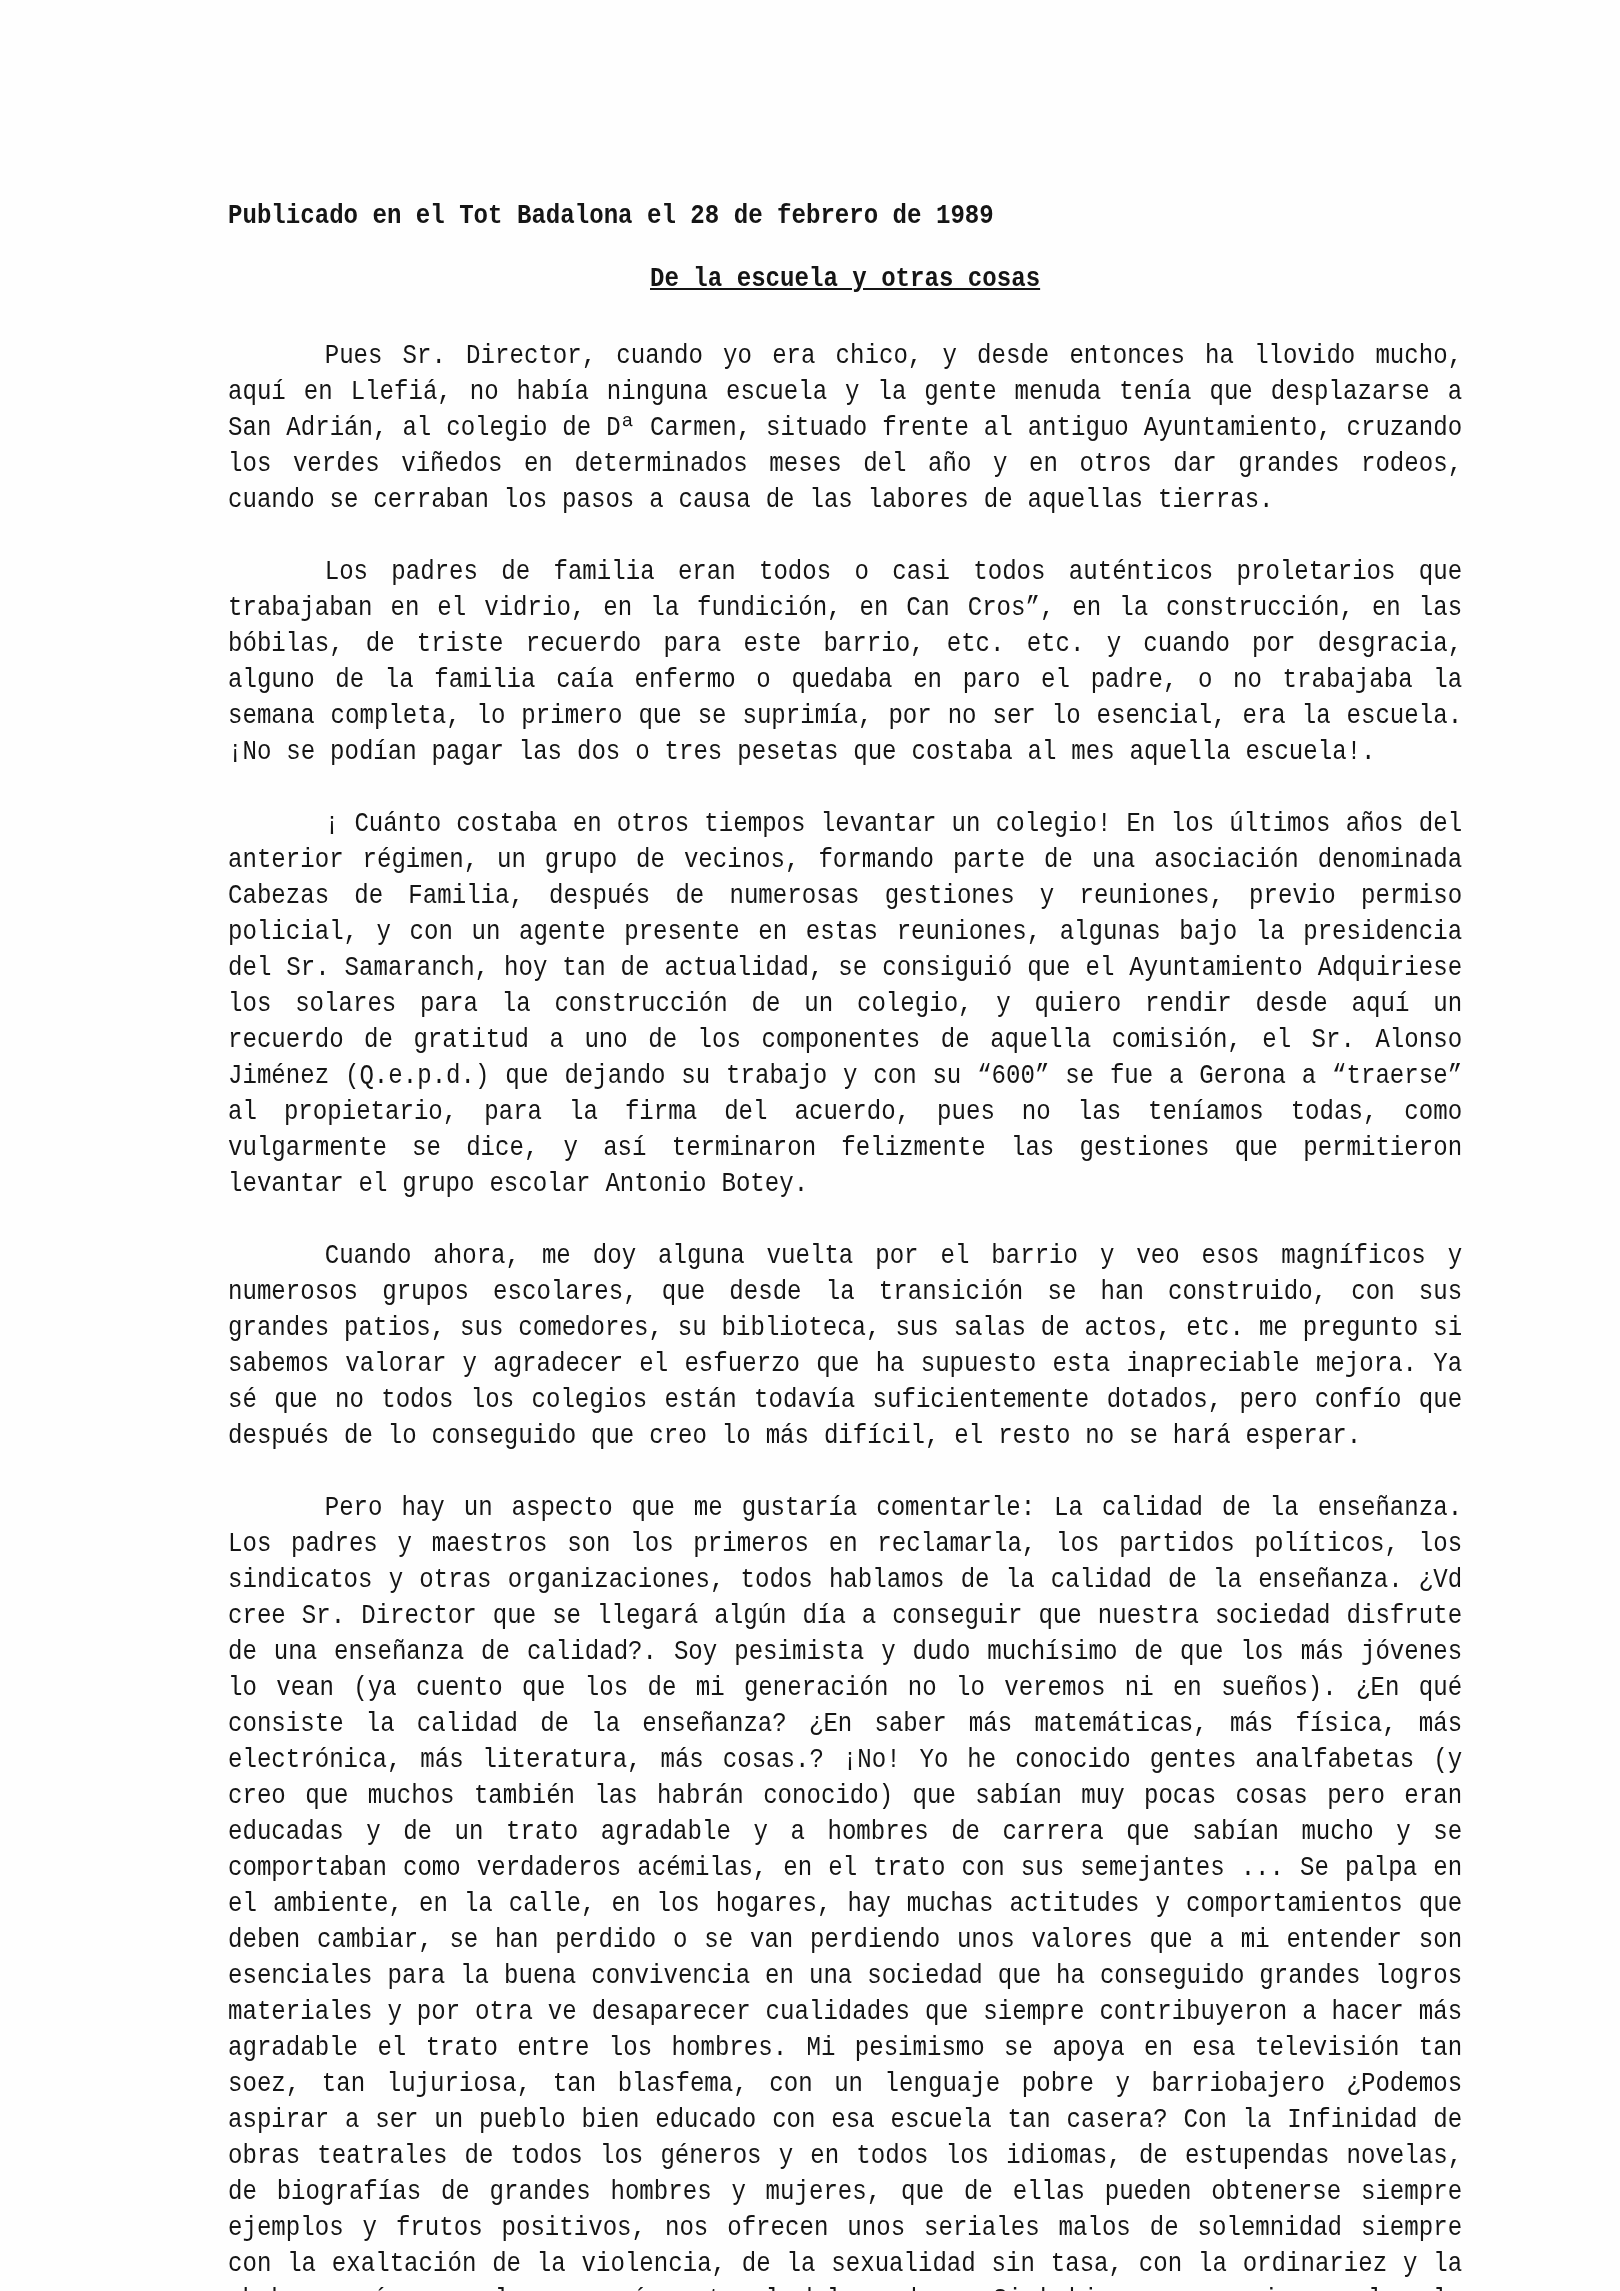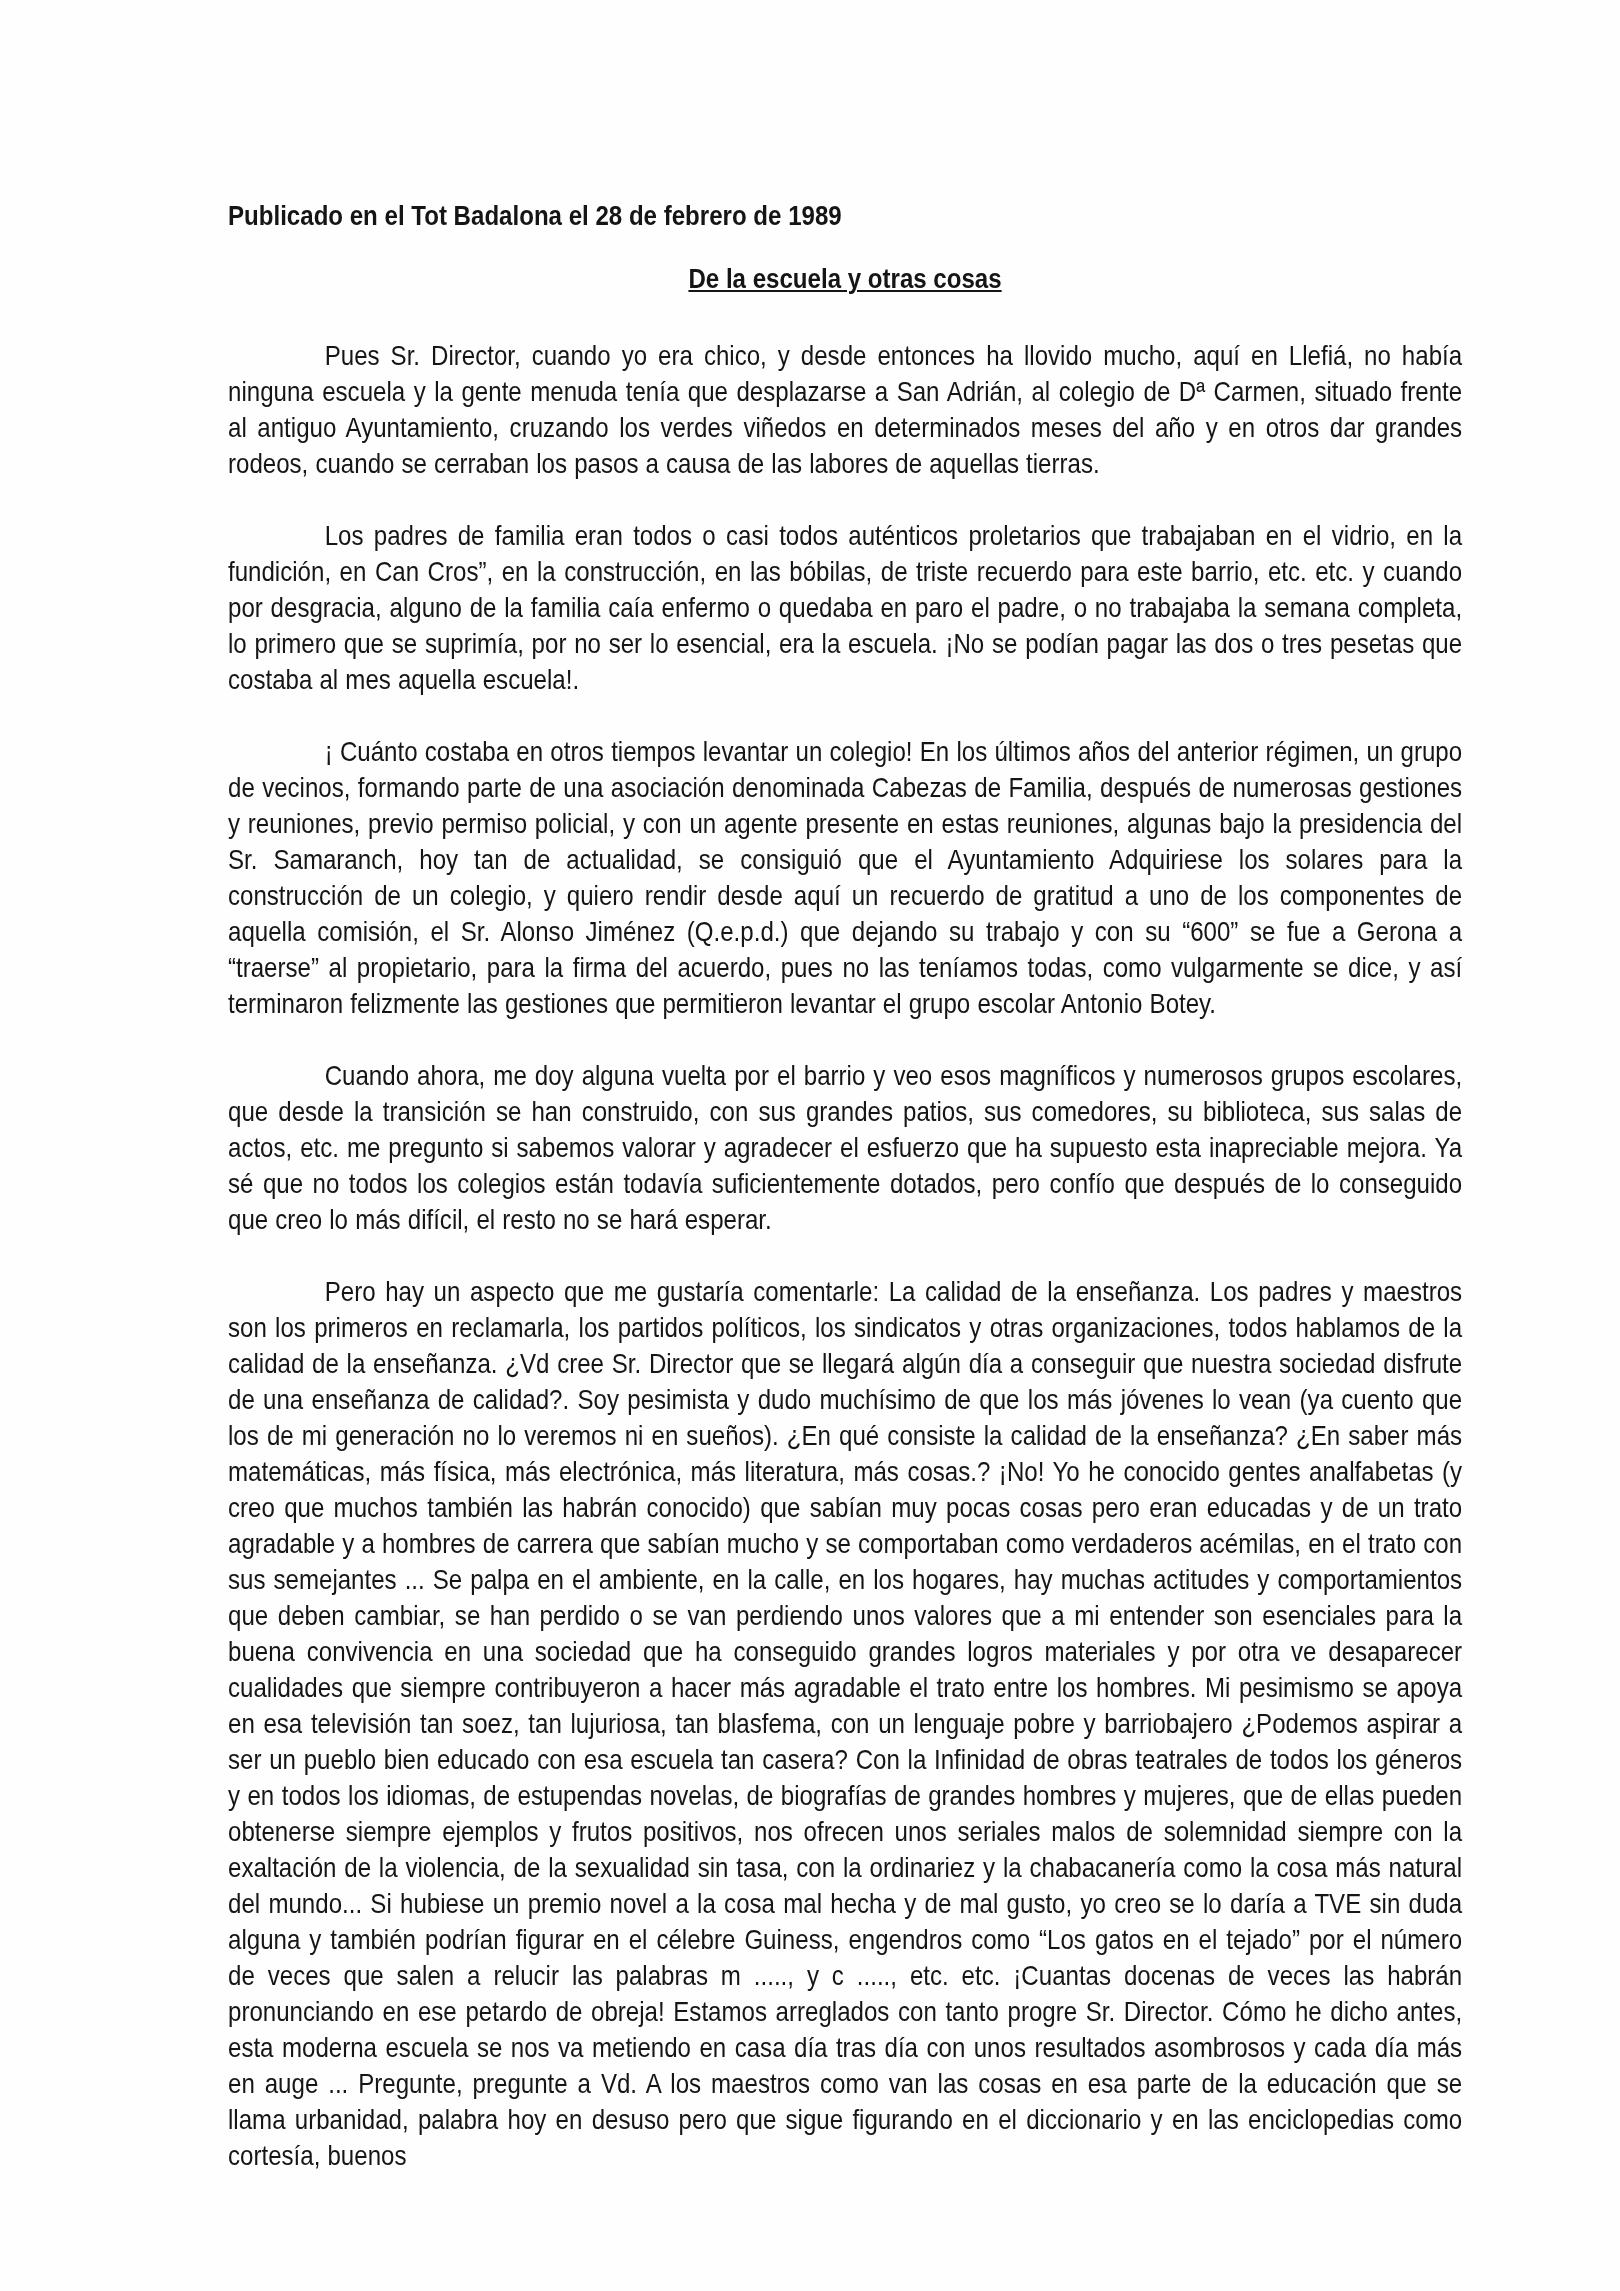--- a/index.html
+++ b/index.html
@@ -6,21 +6,21 @@
     margin: 0;
     padding: 0;
     background: #ffffff;
   }
   .page {
     position: relative;
     width: 1620px;
     height: 2292px;
     background: #fefefe;
     overflow: hidden;
-    font-family: Liberation Sans, sans-serif;
+    font-family: Liberation Mono, monospace;
     color: #151515;
   }
   
   .content {
     position: absolute;
     left: 228px;
     top: 198px;
     width: 1404px;
     transform: scaleX(0.879);
     transform-origin: 0 0;

